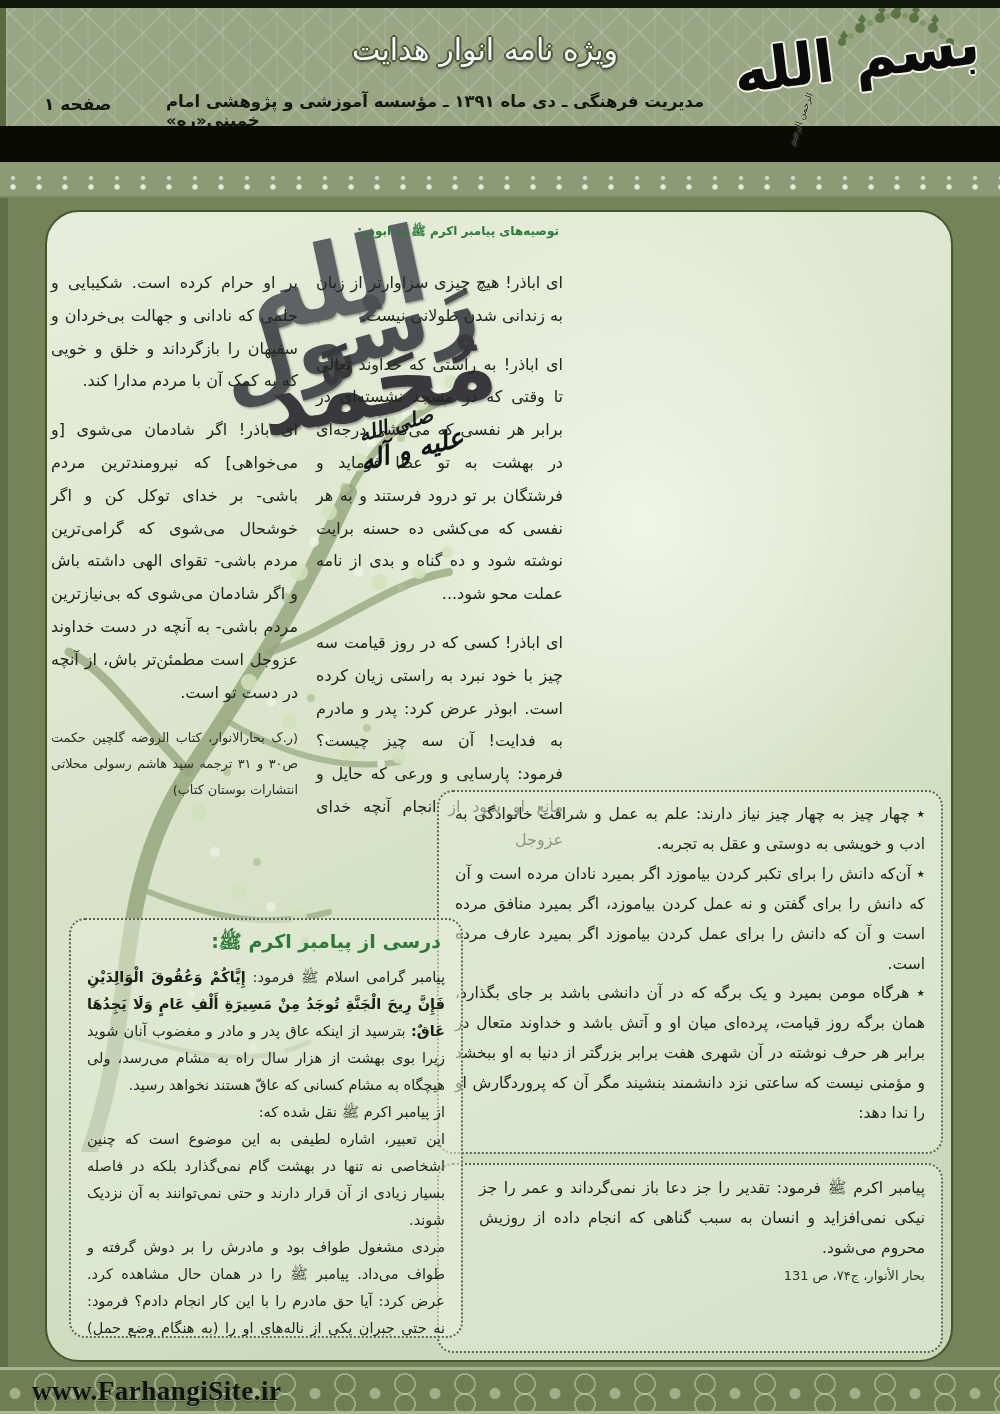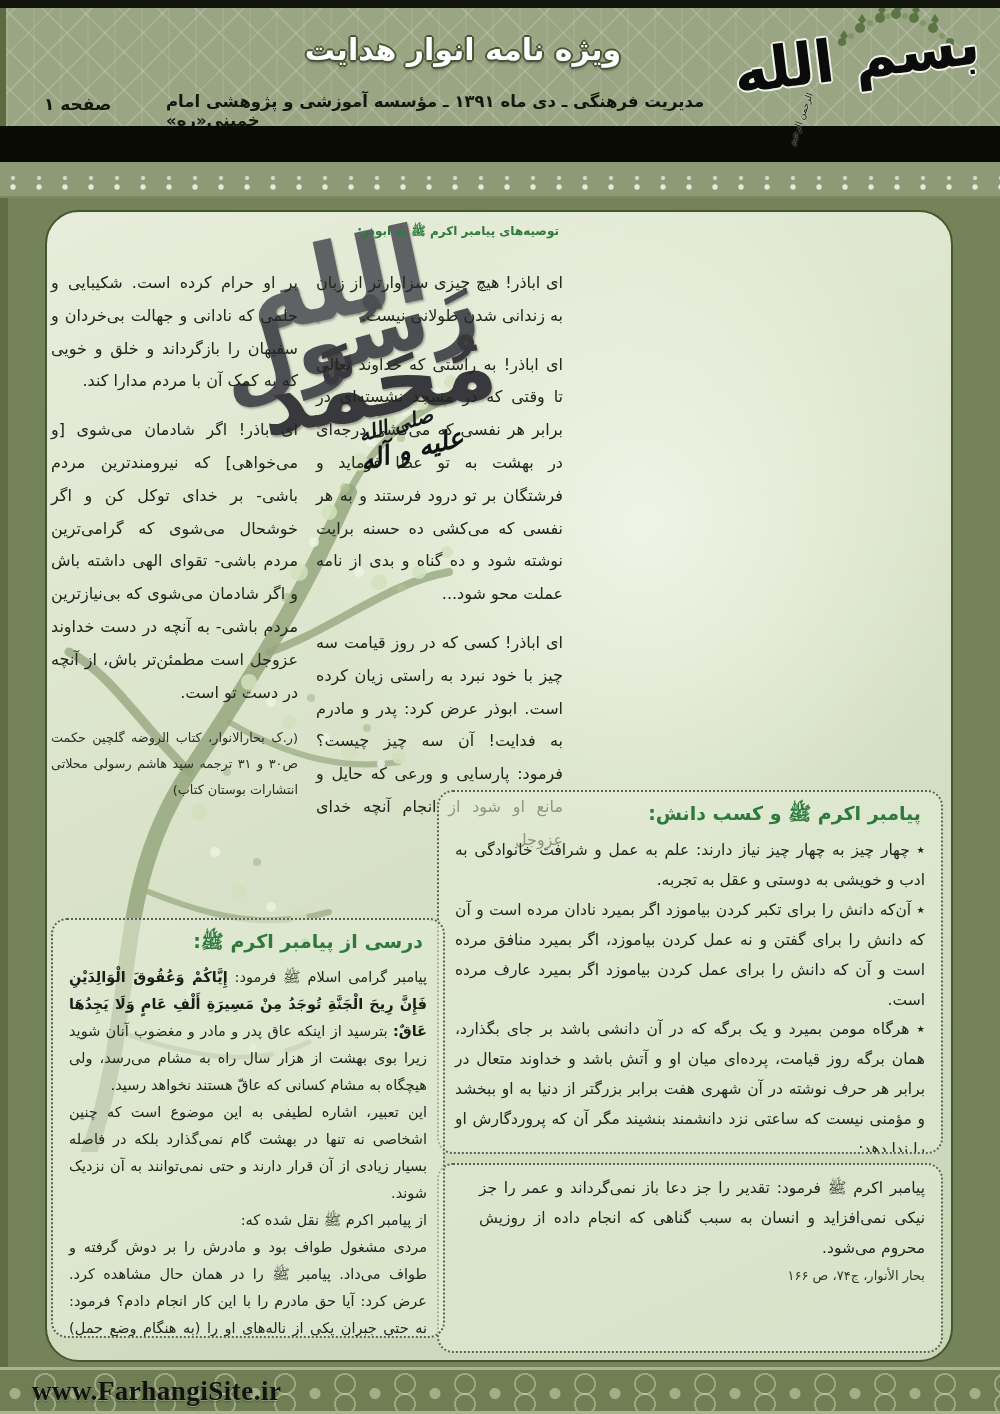--- a/index.html
+++ b/index.html
@@ -15,22 +15,22 @@
   .hdr{
     position:absolute;top:8px;left:0;width:1000px;height:118px;
     background-color:#9aa584;
     background-image:
       repeating-linear-gradient(45deg, rgba(255,255,255,.13) 0 2px, transparent 2px 27px),
       repeating-linear-gradient(-45deg, rgba(255,255,255,.13) 0 2px, transparent 2px 27px),
       repeating-linear-gradient(90deg, rgba(255,255,255,.07) 0 2px, transparent 2px 27px);
     border-left:6px solid #5c6a42;
   }
   .hdr-title{
-    position:absolute;top:24px;left:197px;width:520px;text-align:center;
-    font-size:30px;font-weight:bold;color:#ffffff;letter-spacing:0;
+    position:absolute;top:24px;left:219px;width:520px;text-align:center;
+    font-size:30px;font-weight:normal;color:#ffffff;letter-spacing:0;
     text-shadow:-2px 0 0 #4a5536,2px 0 0 #4a5536,0 -2px 0 #4a5536,0 2px 0 #4a5536,
                 -1px -1px 0 #4a5536,1px 1px 0 #4a5536,1px -1px 0 #4a5536,-1px 1px 0 #4a5536,
                 0 3px 3px rgba(0,0,0,.35);
   }
   .hdr-subtitle{
     position:absolute;top:84px;left:160px;width:620px;text-align:left;
     font-size:16.5px;font-weight:bold;color:#14170e;
   }
   .page-label{
     position:absolute;top:86px;left:38px;
@@ -99,21 +99,21 @@
     direction:rtl;overflow:hidden;
   }
   .dotbox h3{margin:2px 4px 6px 0;font-size:19px;color:#2e7a3c;text-align:right;}
   .dotbox p{margin:0;color:#23251e;text-align:justify;}
   .box-knowledge{right:8px;top:578px;width:506px;height:364px;font-size:15.5px;}
   .box-knowledge p{line-height:1.93;}
   .box-dua{right:8px;top:951px;width:506px;height:190px;}
   .box-dua .arabic{font-weight:bold;font-size:18.5px;line-height:1.95;color:#1b1d17;}
   .box-dua .fa{font-size:15.5px;line-height:1.95;margin-left:24px;}
   .box-dua .src{font-size:13px;color:#2c3a25;margin-top:4px;text-align:right;}
-  .box-lesson{left:4px;top:706px;width:394px;height:420px;font-size:14.5px;}
+  .box-lesson{left:22px;top:706px;width:394px;height:420px;font-size:14.5px;}
   .box-lesson p{line-height:1.86;}
   .box-lesson .arabic-inline{font-weight:bold;color:#1b1d17;}
   
   .site-footer{
     position:absolute;top:1367px;left:0;width:1000px;height:47px;box-sizing:border-box;
     background-color:#6f7e53;
     background-image:
       radial-gradient(circle at 15px 50%, rgba(226,234,206,.45) 5px, transparent 6px),
       radial-gradient(circle at 45px 14px, transparent 9px, rgba(226,234,206,.38) 9px 11px, transparent 11px),
       radial-gradient(circle at 45px 34px, transparent 9px, rgba(226,234,206,.38) 9px 11px, transparent 11px);
@@ -250,41 +250,40 @@
         </div>
         <div class="col">
           <p>بر او حرام کرده است. شکیبایی و حلمی که نادانی و جهالت بی‌خردان و سفیهان را بازگرداند و خلق و خویی که به کمک آن با مردم مدارا کند.</p>
           <p>ای باذر! اگر شادمان می‌شوی [و می‌خواهی] که نیرومندترین مردم باشی- بر خدای توکل کن و اگر خوشحال می‌شوی که گرامی‌ترین مردم باشی- تقوای الهی داشته باش و اگر شادمان می‌شوی که بی‌نیازترین مردم باشی- به آنچه در دست خداوند عزوجل است مطمئن‌تر باش، از آنچه در دست تو است.</p>
           <p class="src-small">(ر.ک بحارالانوار، کتاب الروضه گلچین حکمت ص۳۰ و ۳۱ ترجمه سید هاشم رسولی محلاتی انتشارات بوستان کتاب)</p>
         </div>
       </div>
     </section>
 
     <section class="dotbox box-knowledge">
-      <h3>پیامبر اکرم ﷺ و کسب دانش:</h3>
       <p>٭ چهار چیز به چهار چیز نیاز دارند: علم به عمل و شرافت خانوادگی به ادب و خویشی به دوستی و عقل به تجربه.</p>
       <p>٭ آن‌که دانش را برای تکبر کردن بیاموزد اگر بمیرد نادان مرده است و آن که دانش را برای گفتن و نه عمل کردن بیاموزد، اگر بمیرد منافق مرده است و آن که دانش را برای عمل کردن بیاموزد اگر بمیرد عارف مرده است.</p>
       <p>٭ هرگاه مومن بمیرد و یک برگه که در آن دانشی باشد بر جای بگذارد، همان برگه روز قیامت، پرده‌ای میان او و آتش باشد و خداوند متعال در برابر هر حرف نوشته در آن شهری هفت برابر بزرگتر از دنیا به او ببخشد و مؤمنی نیست که ساعتی نزد دانشمند بنشیند مگر آن که پروردگارش او را ندا دهد:</p>
 
     </section>
 
     <section class="dotbox box-dua">
       <p class="fa">پیامبر اکرم ﷺ فرمود: تقدیر را جز دعا باز نمی‌گرداند و عمر را جز نیکی نمی‌افزاید و انسان به سبب گناهی که انجام داده از روزیش محروم می‌شود.</p>
-      <p class="src">بحار الأنوار، ج۷۴، ص ۱۶۶</p>
+      <p class="src">بحار الأنوار، ج۷۴، ص 131</p>
     </section>
 
     <section class="dotbox box-lesson">
       <h3>درسی از پیامبر اکرم ﷺ:</h3>
       <p>
         <span>پیامبر گرامی اسلام ﷺ فرمود: </span>
         <span class="arabic-inline">إِیَّاکُمْ وَعُقُوقَ الْوَالِدَیْنِ فَإِنَّ رِیحَ الْجَنَّةِ تُوجَدُ مِنْ مَسِیرَةِ أَلْفِ عَامٍ وَلَا یَجِدُهَا عَاقٌ:</span>
         <span> بترسید از اینکه عاق پدر و مادر و مغضوب آنان شوید زیرا بوی بهشت از هزار سال راه به مشام می‌رسد، ولی هیچگاه به مشام کسانی که عاقّ هستند نخواهد رسید.</span>
       </p>
+      <p>از پیامبر اکرم ﷺ نقل شده که:</p>
       <p>این تعبیر، اشاره لطیفی به این موضوع است که چنین اشخاصی نه تنها در بهشت گام نمی‌گذارد بلکه در فاصله بسیار زیادی از آن قرار دارند و حتی نمی‌توانند به آن نزدیک شوند.</p>
-      <p>از پیامبر اکرم ﷺ نقل شده که:</p>
       <p>مردی مشغول طواف بود و مادرش را بر دوش گرفته و طواف می‌داد. پیامبر ﷺ را در همان حال مشاهده کرد. عرض کرد: آیا حق مادرم را با این کار انجام دادم؟ فرمود: نه حتی جبران یکی از ناله‌های او را (به هنگام وضع حمل) نمی‌کند.</p>
 
     </section>
 
   </section>
 </div>
 
 <footer class="site-footer">
   <span class="site-url">www.FarhangiSite.ir</span>
 </footer>

